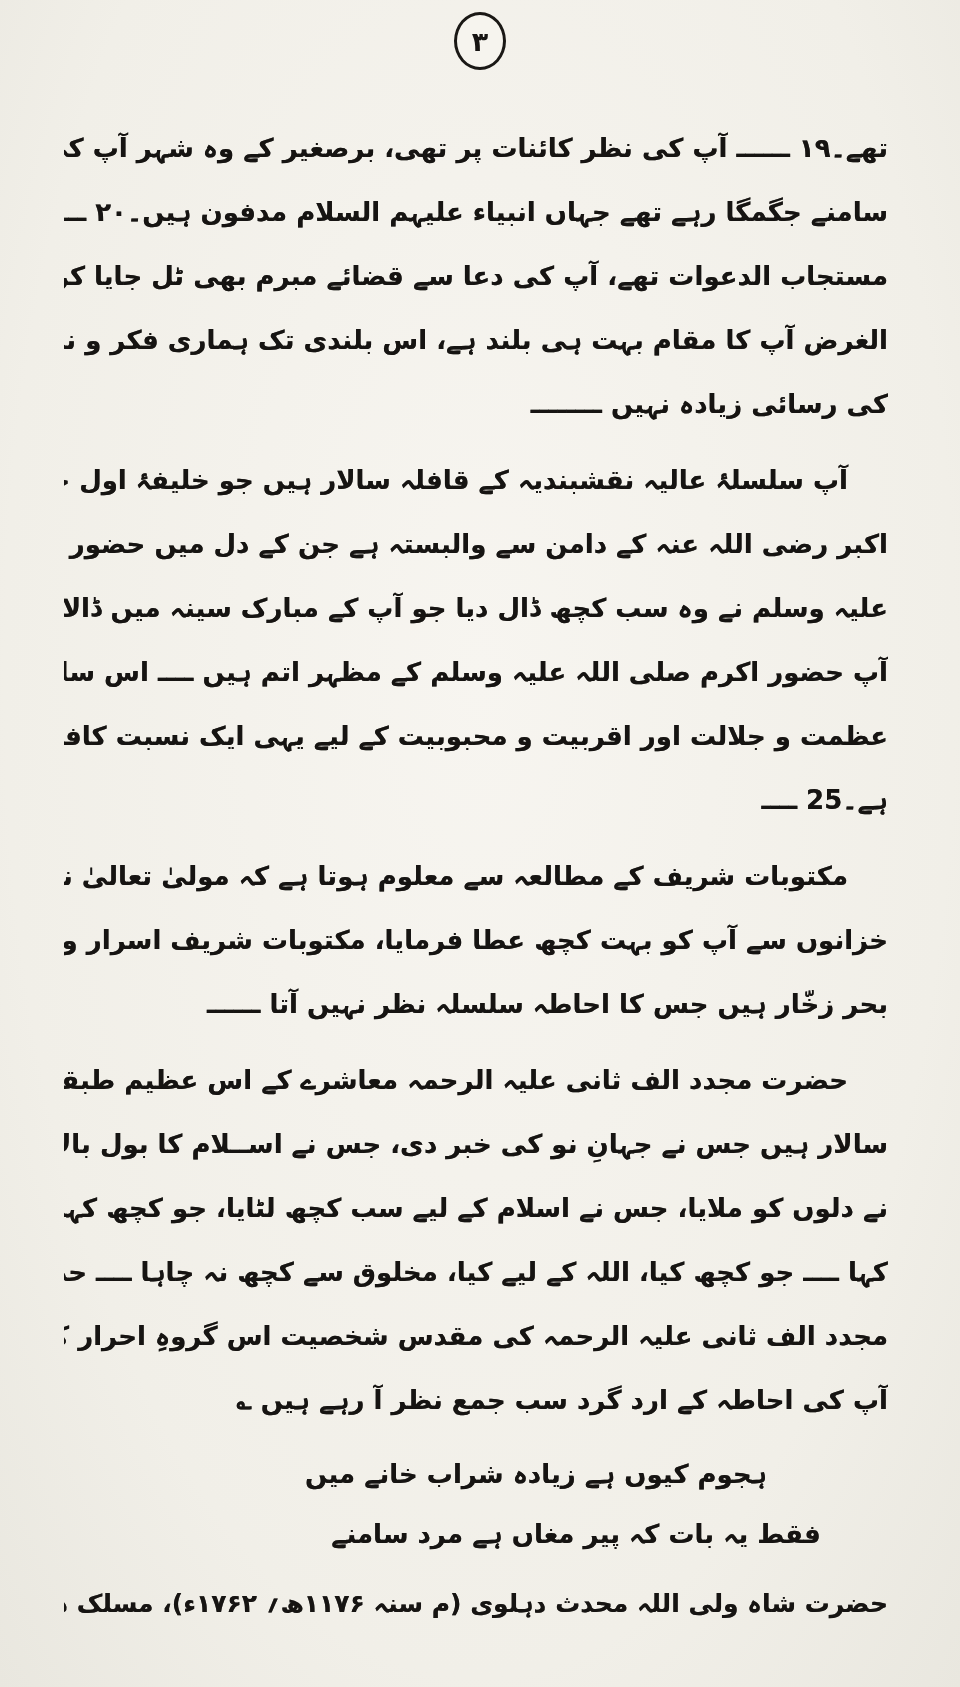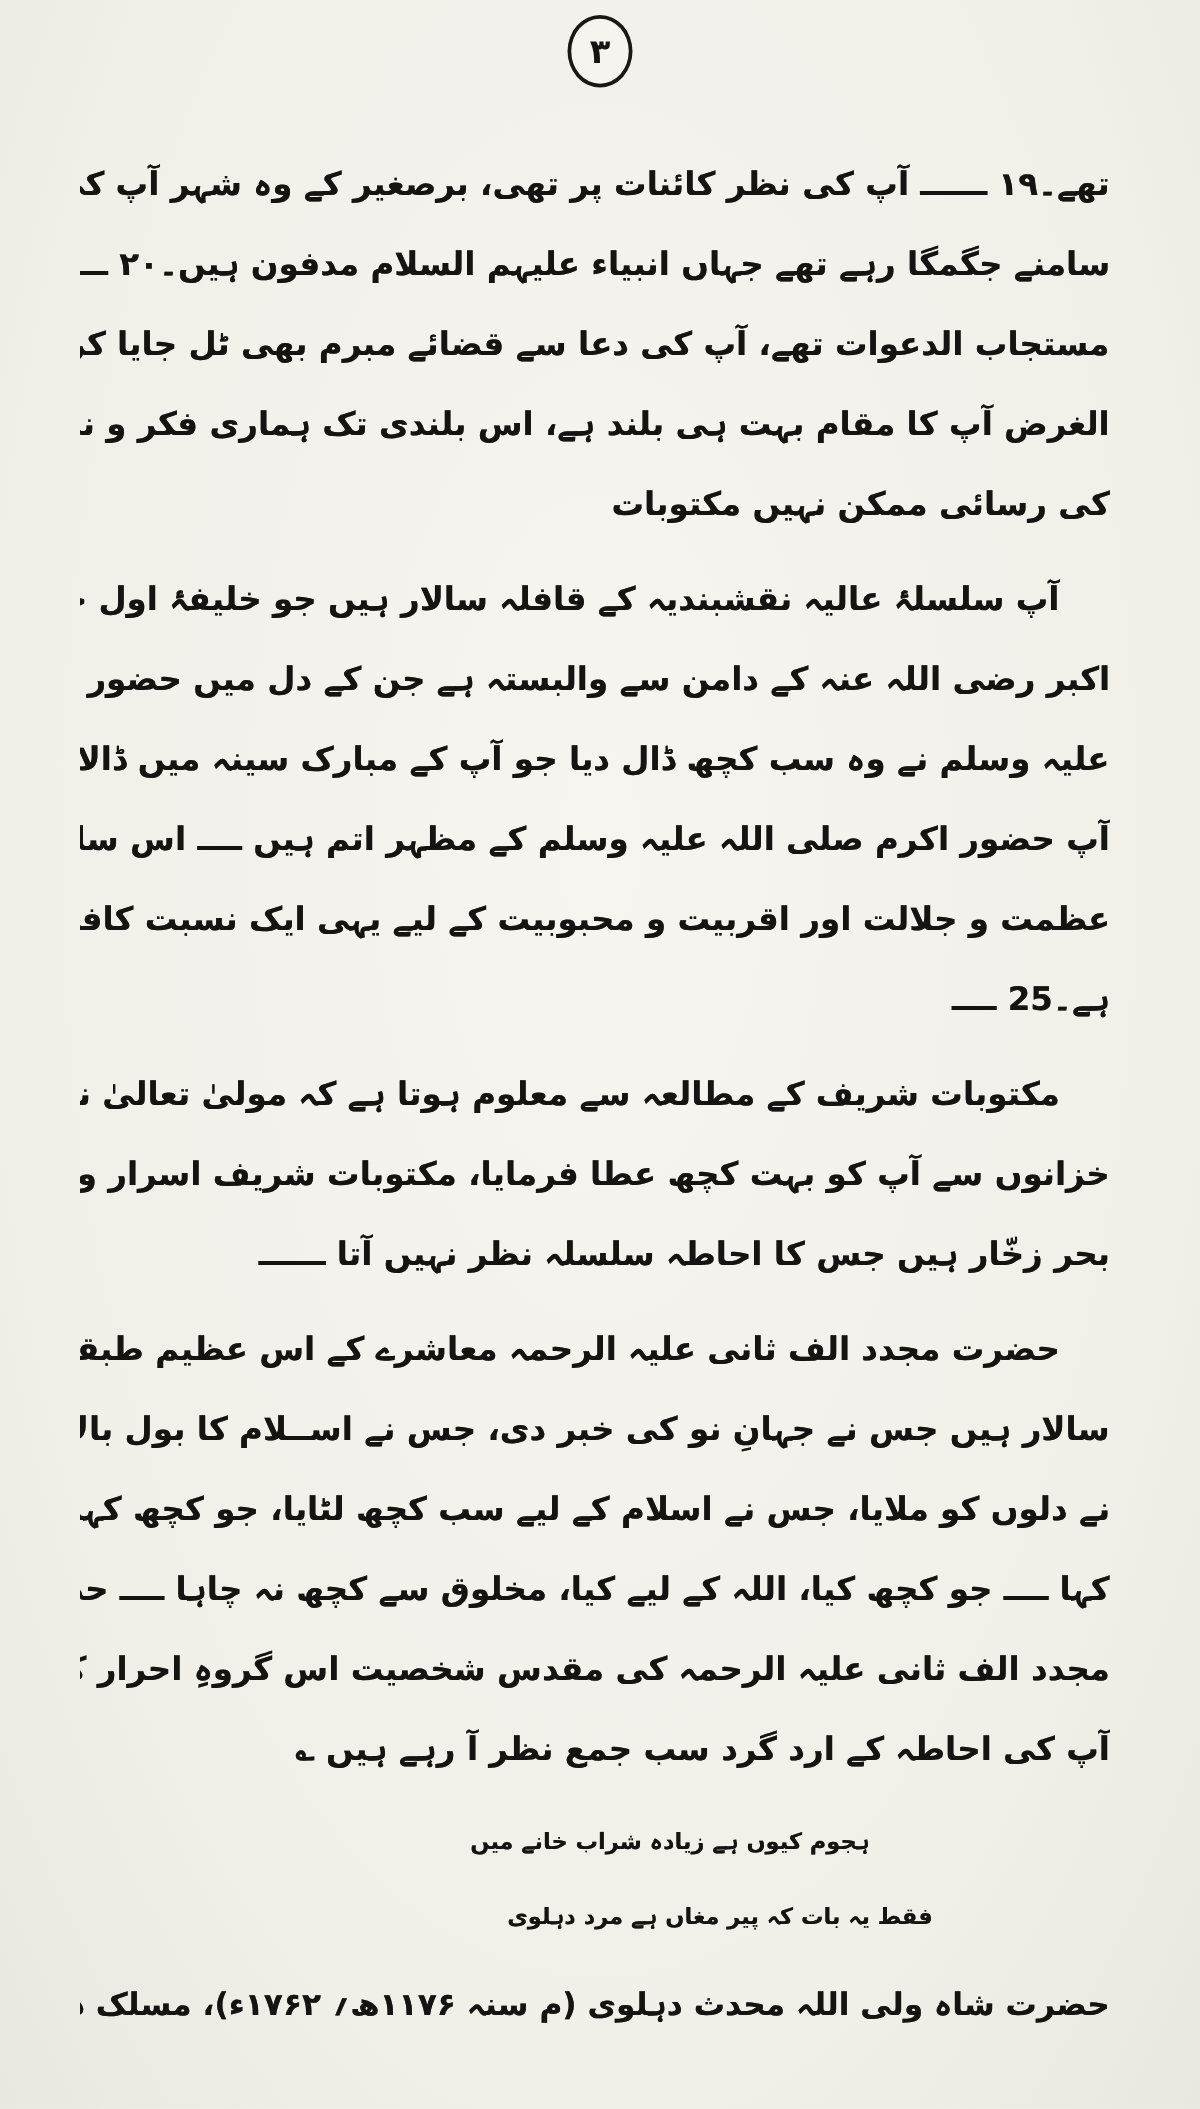--- a/index.html
+++ b/index.html
@@ -64,21 +64,21 @@
   }
   .line.indent {
     padding-right: 40px;
   }
   .verse-block {
     margin-top: 6px;
   }
   .verse {
     height: 60px;
     line-height: 60px;
-    font-size: 18px;
+    font-size: 26px;
     font-weight: 700;
     text-align: center;
     text-align-last: center;
     overflow: hidden;
     white-space: nowrap;
     text-shadow: 0 0 0.5px rgba(10,8,5,0.65);
   }
   .verse.v1 { padding-left: 120px; }
   .verse.v2 { padding-left: 200px; }
   .attribution {
@@ -104,21 +104,21 @@
   </div>
 </div>
 
 <div class="text-block">
 
   <div class="para">
     <div class="line">تھے۔۱۹ ــــــ آپ کی نظر کائنات پر تھی، برصغیر کے وہ شہر آپ کی نظروں کے</div>
     <div class="line">سامنے جگمگا رہے تھے جہاں انبیاء علیہم السلام مدفون ہیں۔۲۰ ــــ آپ</div>
     <div class="line">مستجاب الدعوات تھے، آپ کی دعا سے قضائے مبرم بھی ٹل جایا کرتی تھی۔۲۱ ــ</div>
     <div class="line">الغرض آپ کا مقام بہت ہی بلند ہے، اس بلندی تک ہماری فکر و نظر</div>
-    <div class="line last">کی رسائی ممکن نہیں مکتوبات</div>
+    <div class="line last">کی رسائی زیادہ نہیں ــــــــ</div>
   </div>
 
   <div class="para">
     <div class="line indent">آپ سلسلۂ عالیہ نقشبندیہ کے قافلہ سالار ہیں جو خلیفۂ اول حضرت صدیق</div>
     <div class="line">اکبر رضی اللہ عنہ کے دامن سے والبستہ ہے جن کے دل میں حضور انور صلی اللہ</div>
     <div class="line">علیہ وسلم نے وہ سب کچھ ڈال دیا جو آپ کے مبارک سینہ میں ڈالا گیا تھا،</div>
     <div class="line">آپ حضور اکرم صلی اللہ علیہ وسلم کے مظہر اتم ہیں ــــ اس سلسلہ عالیہ کی</div>
     <div class="line">عظمت و جلالت اور اقربیت و محبوبیت کے لیے یہی ایک نسبت کافی</div>
     <div class="line last">ہے۔25 ــــ</div>
   </div>
@@ -133,18 +133,18 @@
     <div class="line indent">حضرت مجدد الف ثانی علیہ الرحمہ معاشرے کے اس عظیم طبقے کے قافلہ</div>
     <div class="line">سالار ہیں جس نے جہانِ نو کی خبر دی، جس نے اســلام کا بول بالا کیا، جس</div>
     <div class="line">نے دلوں کو ملایا، جس نے اسلام کے لیے سب کچھ لٹایا، جو کچھ کہا، اللہ کیلئے</div>
     <div class="line">کہا ــــ جو کچھ کیا، اللہ کے لیے کیا، مخلوق سے کچھ نہ چاہا ــــ حضرت</div>
     <div class="line">مجدد الف ثانی علیہ الرحمہ کی مقدس شخصیت اس گروہِ احرار کی قائد و رہنما ہے،</div>
     <div class="line last">آپ کی احاطہ کے ارد گرد سب جمع نظر آ رہے ہیں ؎</div>
   </div>
 
   <div class="verse-block">
     <div class="verse v1">ہجوم کیوں ہے زیادہ شراب خانے میں</div>
-    <div class="verse v2">فقط یہ بات کہ پیر مغاں ہے مرد دہلوی</div>
+    <div class="verse v2">فقط یہ بات کہ پیر مغاں ہے مرد سامنے</div>
   </div>
 
   <div class="attribution">حضرت شاہ ولی اللہ محدث دہلوی (م سنہ ۱۱۷۶ھ؍ ۱۷۶۲ء)، مسلک دیوبند</div>
 
 </div>
 
 </body></html>

